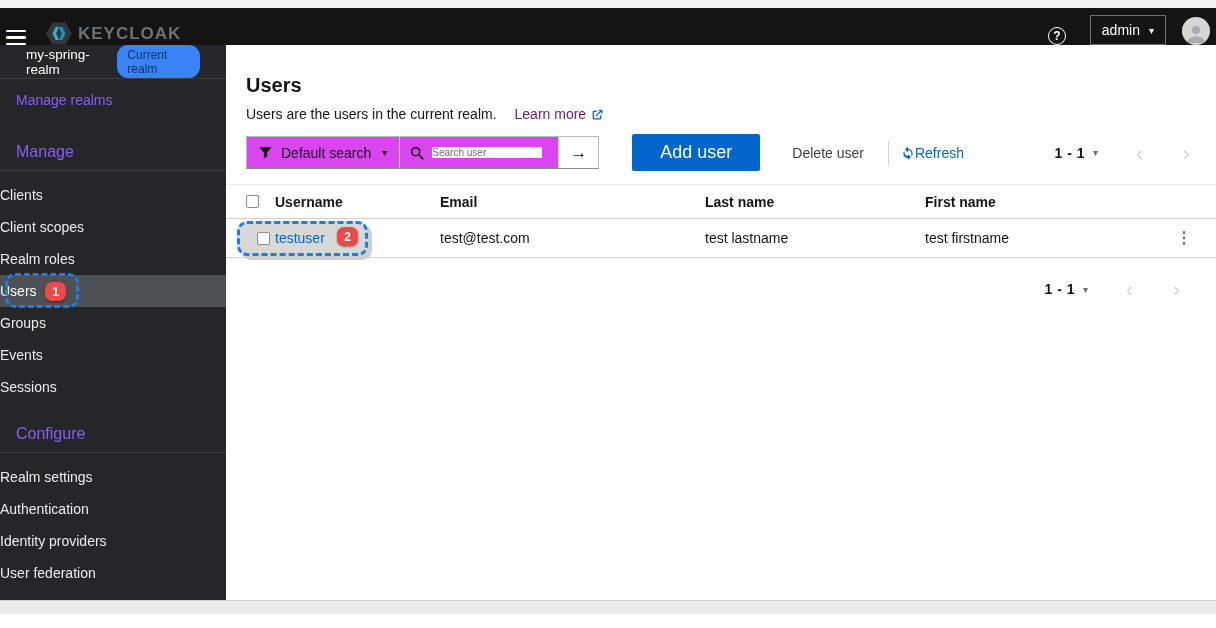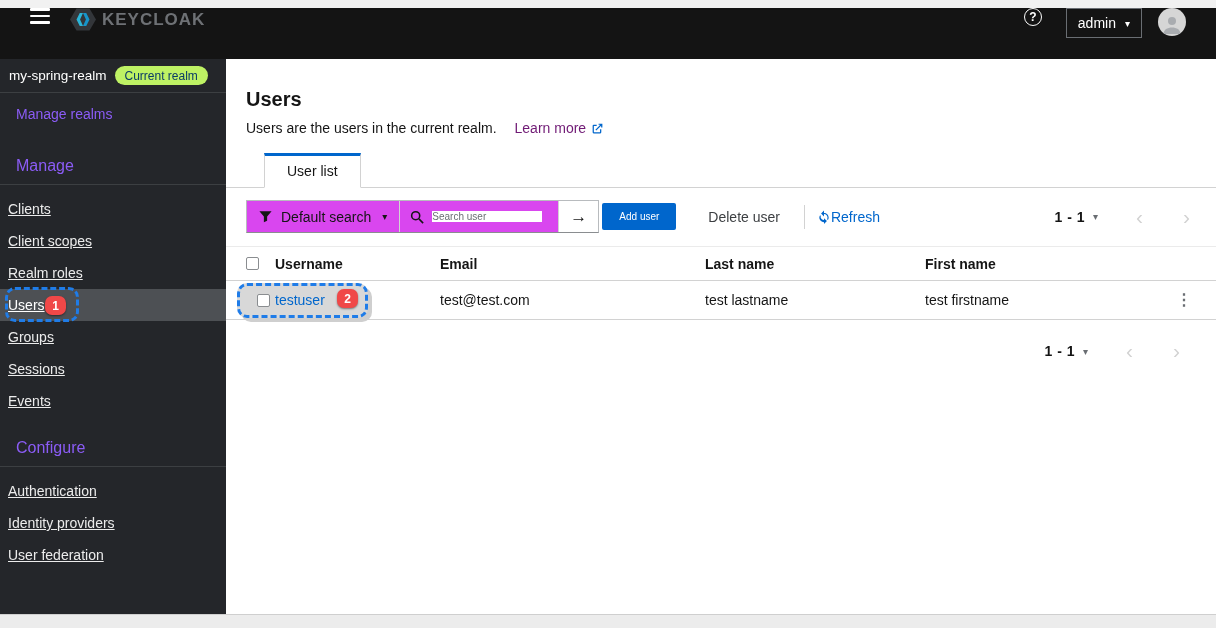--- a/index.html
+++ b/index.html
@@ -3,48 +3,48 @@
 <meta charset="utf-8">
 <style>
   * { margin:0; padding:0; box-sizing:border-box; }
   html,body { width:1216px; height:628px; overflow:hidden; }
   body { font-family:"Liberation Sans", sans-serif; background:#fff; color:#151515; }
 
   .top-strip { height:8px; background:#f1f1f1; }
   .bottom-strip { height:14px; background:#ececec; border-top:1px solid #cfcfcf; }
 
   
-  .masthead { height:51px; background:#141414; display:flex; align-items:flex-start; padding:0 30px; }
+  .masthead { height:37px; background:#141414; display:flex; align-items:flex-end; padding:0 6px; }
   .hamburger { width:20px; display:flex; flex-direction:column; gap:4px; cursor:pointer; }
   .hamburger span { height:2.5px; background:#fff; border-radius:1px; }
   .brand { display:flex; align-items:center; gap:6px; margin-left:20px; }
   .brand-text { font-size:17px; font-weight:bold; letter-spacing:1px; color:#6e7175; }
   .masthead .spacer { flex:1; }
   .help-icon { width:18px; height:18px; border:1.6px solid #fff; border-radius:50%; color:#fff;
     font-size:12px; font-weight:bold; display:flex; align-items:center; justify-content:center; cursor:pointer; }
   .user-dropdown { margin-left:24px; border:1px solid #6a6e73; color:#fff; font-size:14px;
     padding:6px 11px; display:flex; align-items:center; gap:9px; cursor:pointer; }
   .user-dropdown .caret { font-size:10px; color:#fff; }
   .avatar { margin-left:16px; width:28px; height:28px; border-radius:50%; background:#d6d6d6; overflow:hidden;
     display:flex; align-items:flex-end; justify-content:center; }
 
   
   .app-body { display:flex; height:555px; }
 
   
   .sidebar { width:226px; background:#24262a; color:#eee; flex:none; overflow:hidden; }
-  .realm-row { height:34px; display:flex; align-items:center; gap:8px; padding:0 9px;
+  .realm-row { height:34px; display:flex; align-items:center; gap:8px; padding:0 26px;
     border-bottom:1px solid #3c3f42; font-size:13.5px; color:#fff; cursor:pointer; }
-  .realm-badge { background:#bef264; color:#0a3b66; font-size:12px; padding:2.5px 10px; border-radius:11px; }
+  .realm-badge { background:#3b82f6; color:#0a3b66; font-size:12px; padding:2.5px 10px; border-radius:11px; }
   .nav-single { height:42px; display:flex; align-items:center; padding:0 16px; font-size:14px; color:#8b5cf6; cursor:pointer; }
   .nav-section { margin-top:22px; }
   .nav-section-title { font-size:16px; color:#8b5cf6; padding:0 16px 9px; border-bottom:1px solid #3c3f42; }
   .nav-list { list-style:none; margin-top:8px; }
-  .nav-item { position:relative; height:32px; display:flex; align-items:center; padding:0 8px;
-    font-size:14px; color:#ececec; cursor:pointer;text-decoration:underline; }
+  .nav-item { position:relative; height:32px; display:flex; align-items:center; padding:0 0;
+    font-size:14px; color:#ececec; cursor:pointer; }
   .nav-item.active { background:#4d5054; color:#fff; }
 
   
   .ann-box-sidebar { position:absolute; left:5px; top:-2px; width:74px; height:35px;
     border:3px dashed #1f7ce8; border-radius:10px; pointer-events:none; }
   .ann-badge { position:absolute; width:21px; height:19px; background:#f04848; color:#fff;
     font-size:12px; font-weight:bold; border-radius:7px; display:flex; align-items:center; justify-content:center;
     box-shadow:0 1px 2px rgba(0,0,0,.45); pointer-events:none; }
   .ann-badge.b1 { left:45px; top:7px; }
 
@@ -63,22 +63,22 @@
   .toolbar { display:flex; align-items:center; padding:12px 26px 0 20px; }
   .search-group { display:flex; height:33px; border:1px solid #b8bbbe; border-bottom-color:#8a8d90; background:#d946ef; }
   .filter-seg { display:flex; align-items:center; gap:9px; padding:0 12px; border-right:1px solid #d2d2d2;
     font-size:14px; cursor:pointer; }
   .filter-seg .caret { font-size:10px; color:#151515; margin-left:2px; }
   .input-seg { display:flex; align-items:center; gap:8px; padding:0 10px; width:158px; }
   .input-seg input { border:none; outline:none; width:110px; font-size:10px; font-family:inherit; color:#151515; }
   .input-seg input::placeholder { color:#6a6e73; }
   .arrow-seg { width:40px; border-left:1px solid #d2d2d2; display:flex; align-items:center; justify-content:center;
     font-size:17px; cursor:pointer; background:#fff; }
-  .btn-primary { margin-left:3px; background:#0066cc; color:#fff; border:none; font-size:10px; font-family:inherit;
-    padding:8px 17px; border-radius:2px; cursor:pointer; }
+  .btn-primary { margin-left:33px; background:#0066cc; color:#fff; border:none; font-size:18px; font-family:inherit;
+    padding:8px 28px; border-radius:2px; cursor:pointer; }
   .btn-plain { margin-left:16px; background:none; border:none; font-size:14px; font-family:inherit; color:#3c3f42;
     padding:8px 16px; cursor:pointer; }
   .vdivider { width:1px; height:24px; background:#d2d2d2; margin:0 12px 0 8px; }
   .link-refresh { display:flex; align-items:center; color:#0066cc; font-size:14px; text-decoration:none; cursor:pointer; }
   .toolbar .spacer { flex:1; }
 
   .pagination { display:flex; align-items:center; font-size:14px; }
   .pg-text { font-weight:bold; letter-spacing:0.5px; }
   .pg-caret { font-size:10px; color:#6a6e73; margin-left:8px; cursor:pointer; }
   .pg-prev { margin-left:38px; } .pg-next { margin-left:40px; }
@@ -152,28 +152,29 @@
       <ul class="nav-list">
         <li class="nav-item">Clients</li>
         <li class="nav-item">Client scopes</li>
         <li class="nav-item">Realm roles</li>
         <li class="nav-item active">
           <span>Users</span>
           <span class="ann-box-sidebar"></span>
           <span class="ann-badge b1">1</span>
         </li>
         <li class="nav-item">Groups</li>
+        <li class="nav-item">Events</li>
         <li class="nav-item">Sessions</li>
-        <li class="nav-item">Events</li>
       </ul>
     </div>
 
     <div class="nav-section">
       <div class="nav-section-title">Configure</div>
       <ul class="nav-list">
+        <li class="nav-item">Realm settings</li>
         <li class="nav-item">Authentication</li>
         <li class="nav-item">Identity providers</li>
         <li class="nav-item">User federation</li>
       </ul>
     </div>
   </nav>
 
   <main class="content">
     <div class="page-header">
       <h1 class="page-title">Users</h1>
@@ -184,23 +185,20 @@
           <span>
             <svg width="13" height="13" viewBox="0 0 24 24" fill="#0066cc">
                 <path d="M14 3h7v7h-2.3V6.9l-9 9-1.6-1.6 9-9H14V3z"></path>
                 <path d="M19 13.5V19a2 2 0 0 1-2 2H5a2 2 0 0 1-2-2V7a2 2 0 0 1 2-2h5.5v2.3H5.3v11.4h11.4v-5.2H19z"></path>
               </svg>
           </span>
         </a>
       </div>
     </div>
 
-    <div class="tabs">
-      <div class="tab active">User list</div>
-    </div>
 
     <div class="toolbar">
       <div class="search-group">
         <div class="filter-seg">
           <span>
             <svg width="13" height="13" viewBox="0 0 16 16" fill="#151515">
                 <path d="M0.5 1.5h15L10 8v5.2L6 15V8L0.5 1.5z"></path>
               </svg>
           </span>
           <span>Default search</span>

